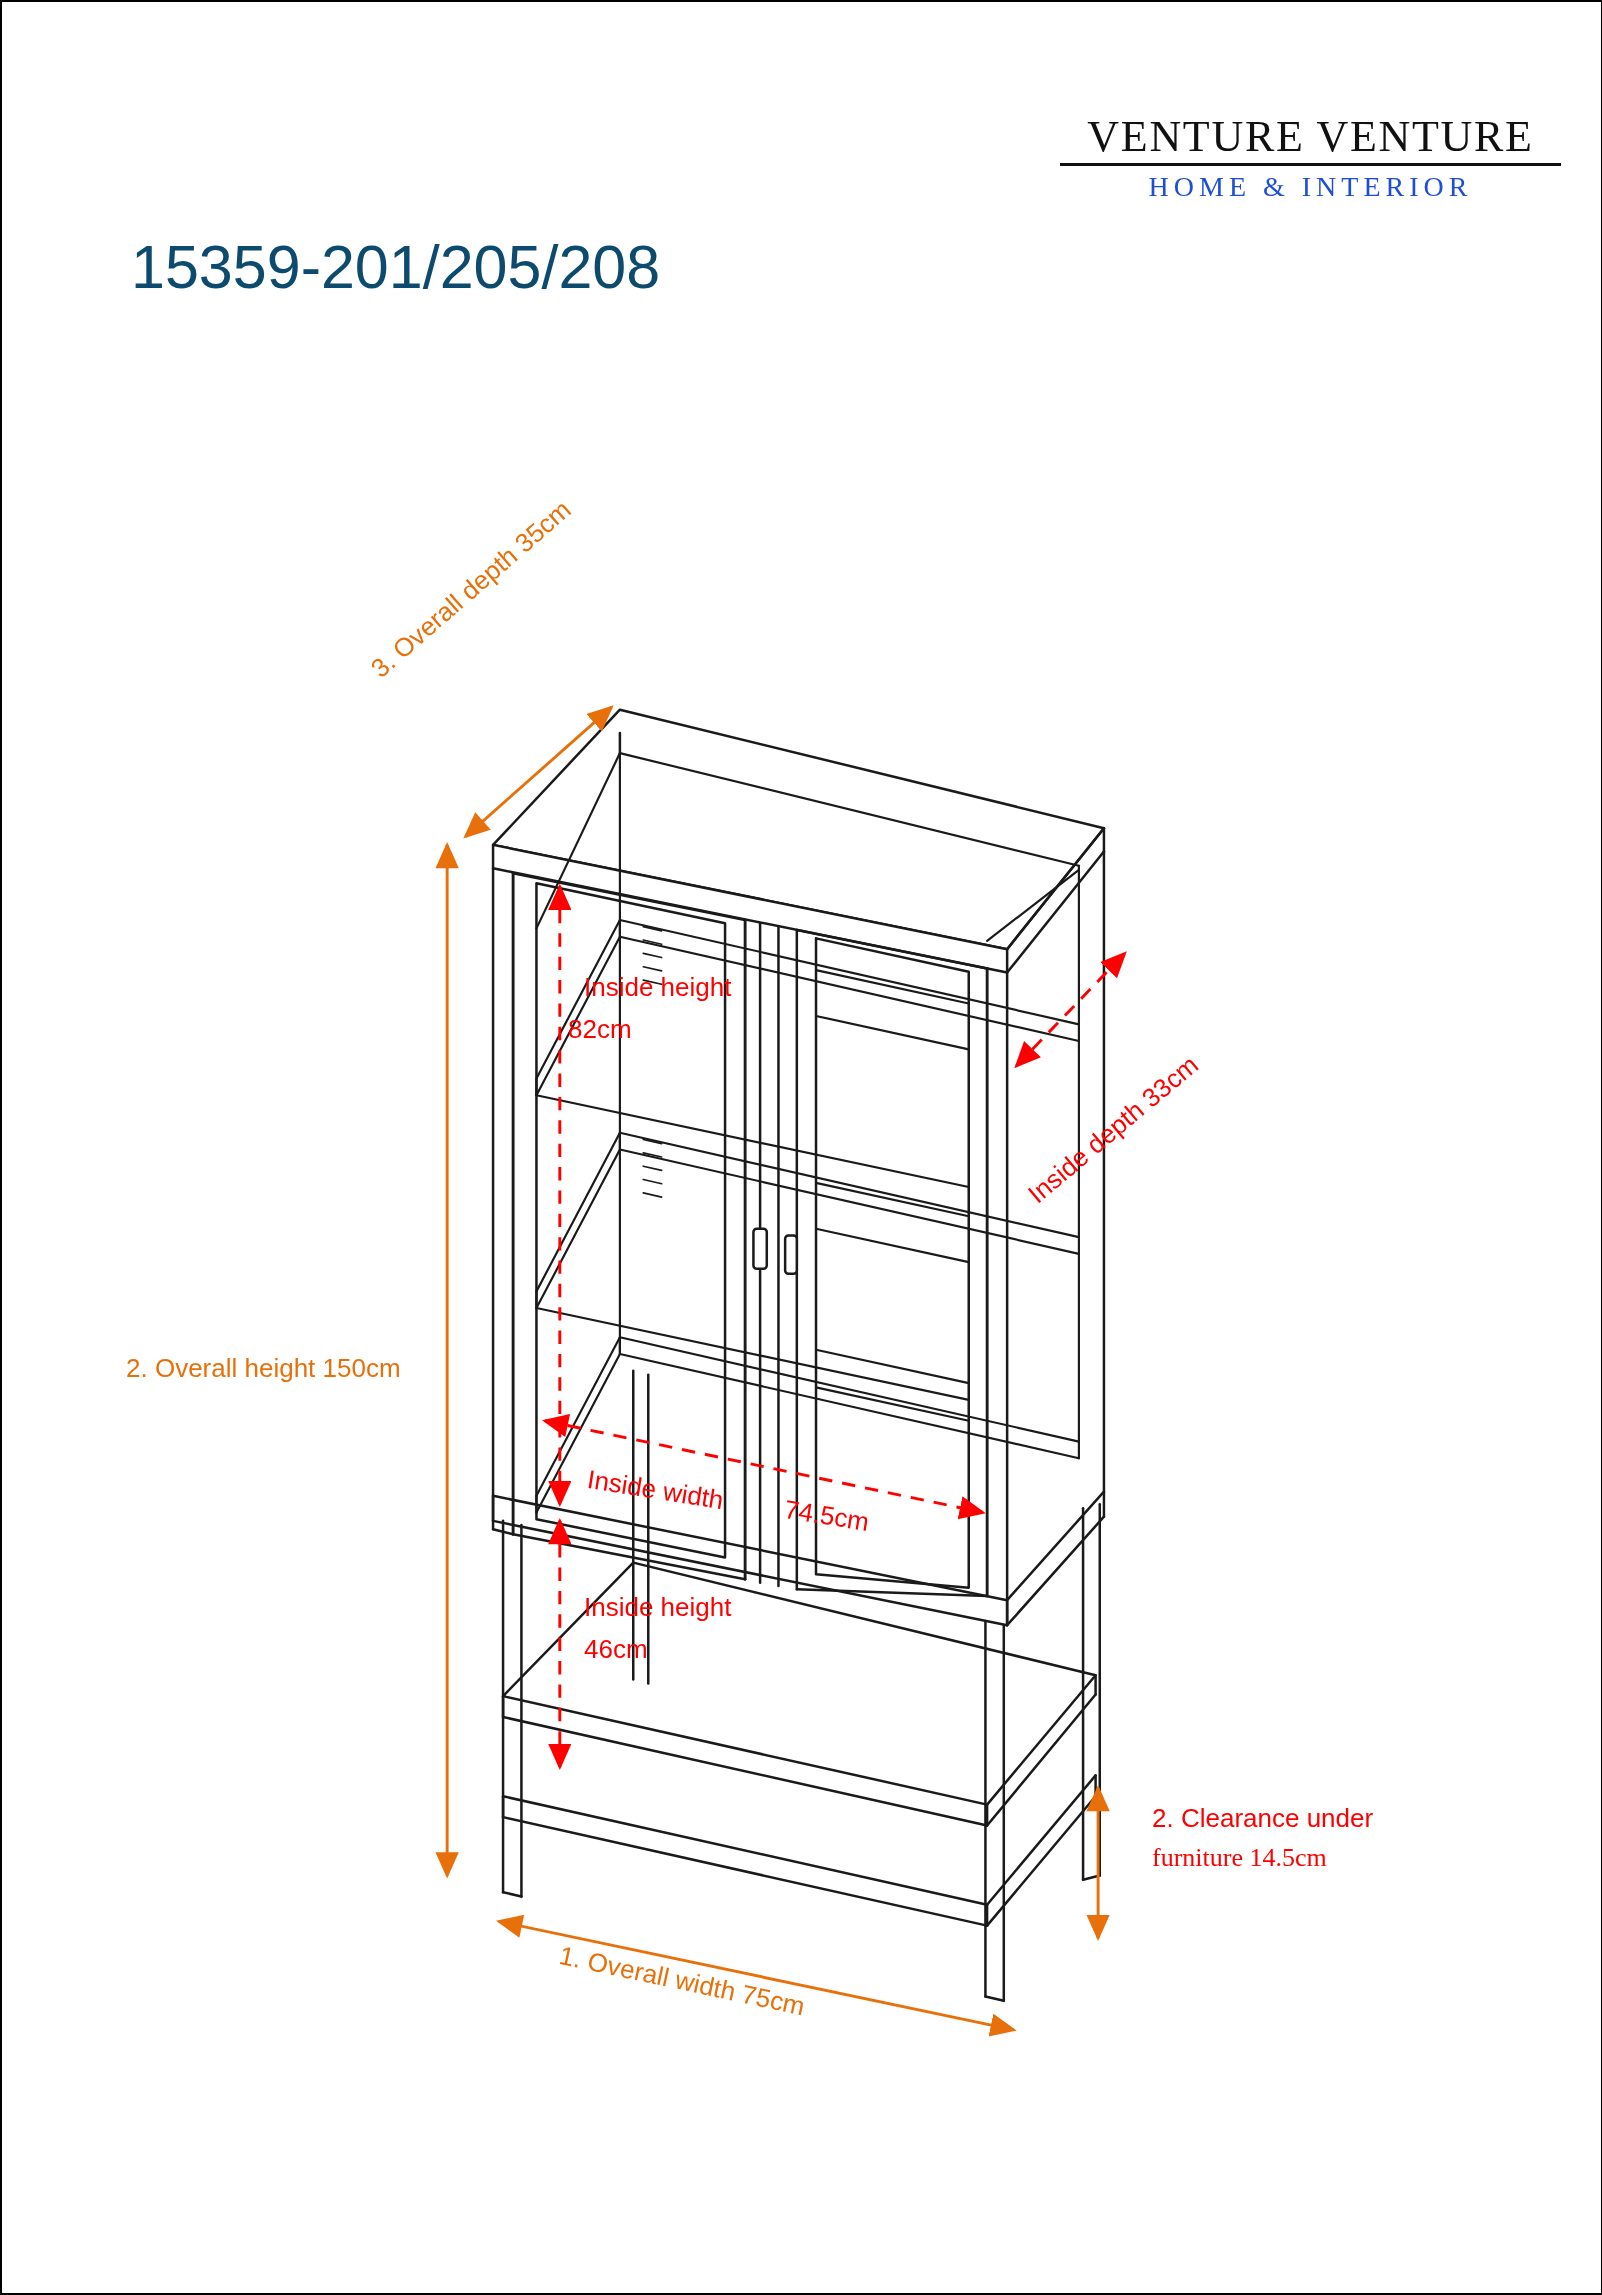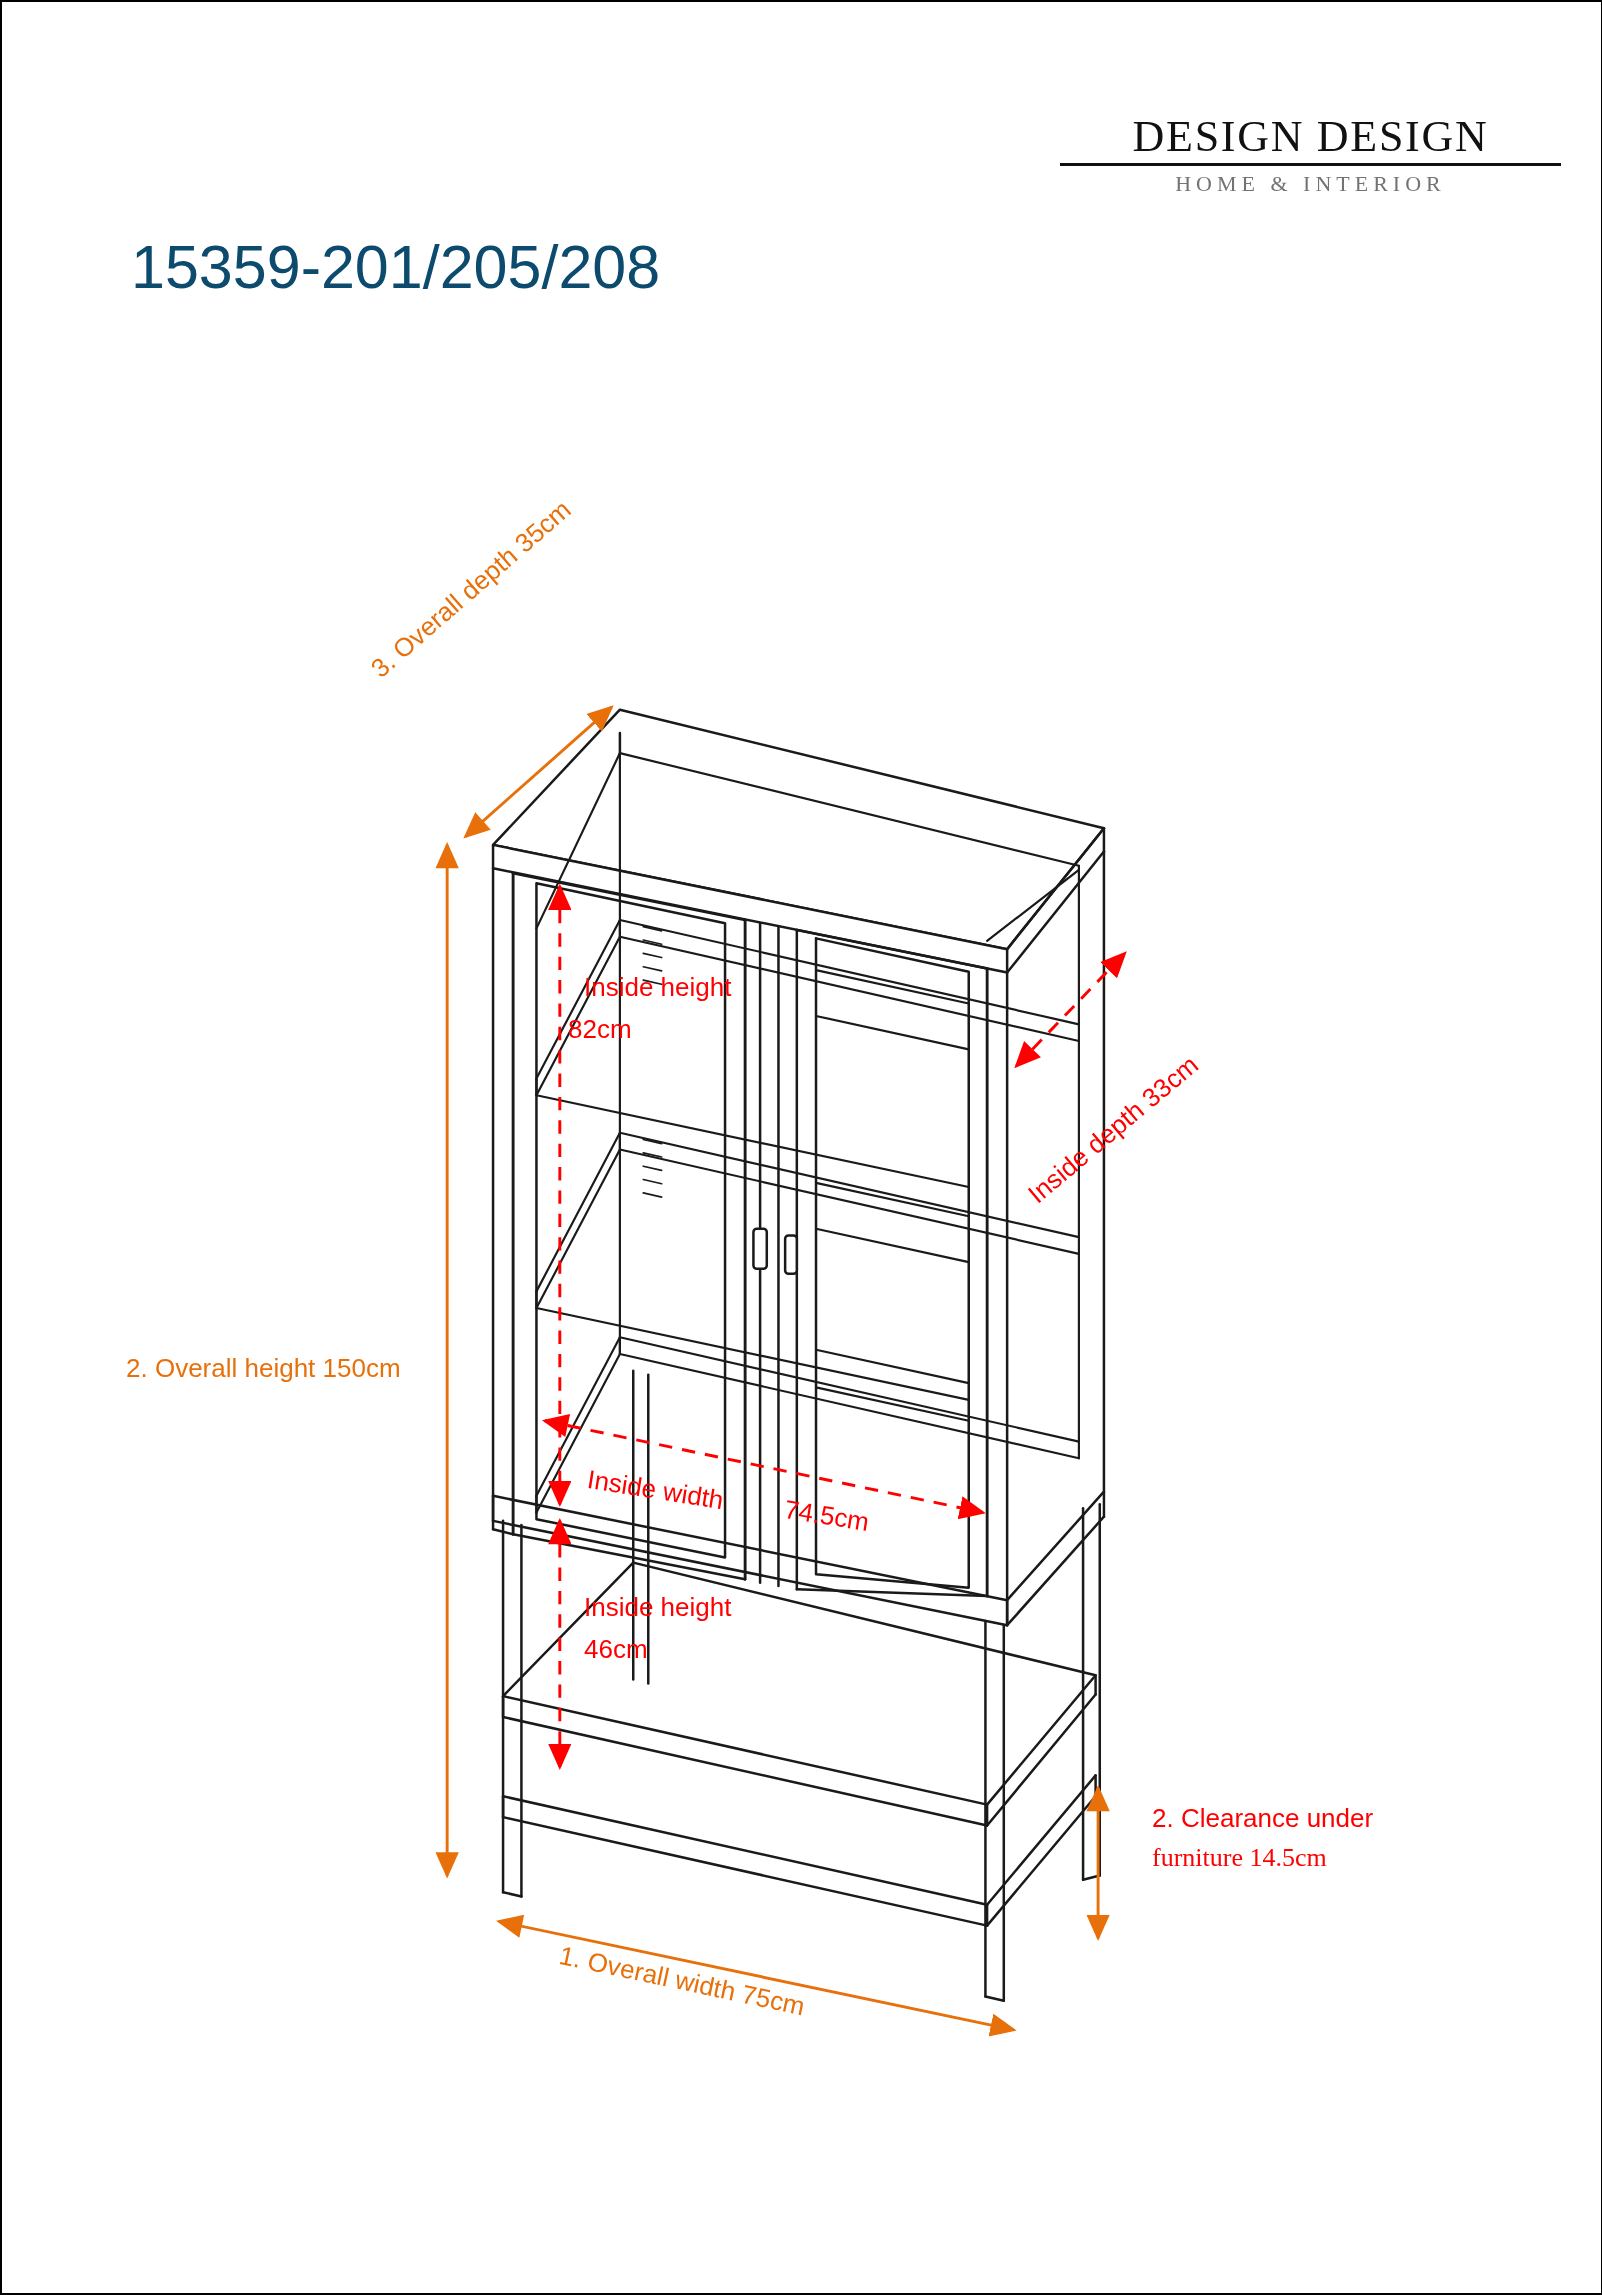--- a/index.html
+++ b/index.html
@@ -39,23 +39,23 @@
     line-height: 1.02;
     white-space: nowrap;
   }
   #brand-rule {
     height: 2.5px;
     background: #111;
     margin: 3.3px 0 5px 0;
   }
   #brand-sub {
     font-family: "Liberation Serif", serif;
-    font-size: 22px;
+    font-size: 28px;
     letter-spacing: 5px;
-    color: #737373;
+    color: #1d4ed8;
     white-space: nowrap;
   }
   
   #page-title {
     position: absolute;
     left: 129px;
     top: 230px;
     font-size: 61px;
     color: #0c4a6e;
     font-family: "Liberation Sans", sans-serif;
@@ -78,21 +78,21 @@
     white-space: nowrap;
   }
   .lbl.dark-orange { color: #e8700a; }
 </style>
 </head>
 <body>
 
 <div id="page">
 
   <div id="brand">
-    <div id="brand-name">DESIGN DESIGN</div>
+    <div id="brand-name">VENTURE VENTURE</div>
     <div id="brand-rule"></div>
     <div id="brand-sub">HOME &amp; INTERIOR</div>
   </div>
 
   <div id="page-title">15359-201/205/208</div>
 
   <svg id="drawing" viewBox="0 0 1920 2750">
     <g stroke="#1a1a1a" stroke-width="3" fill="none" stroke-linejoin="round" stroke-linecap="round">
 
       <g>

